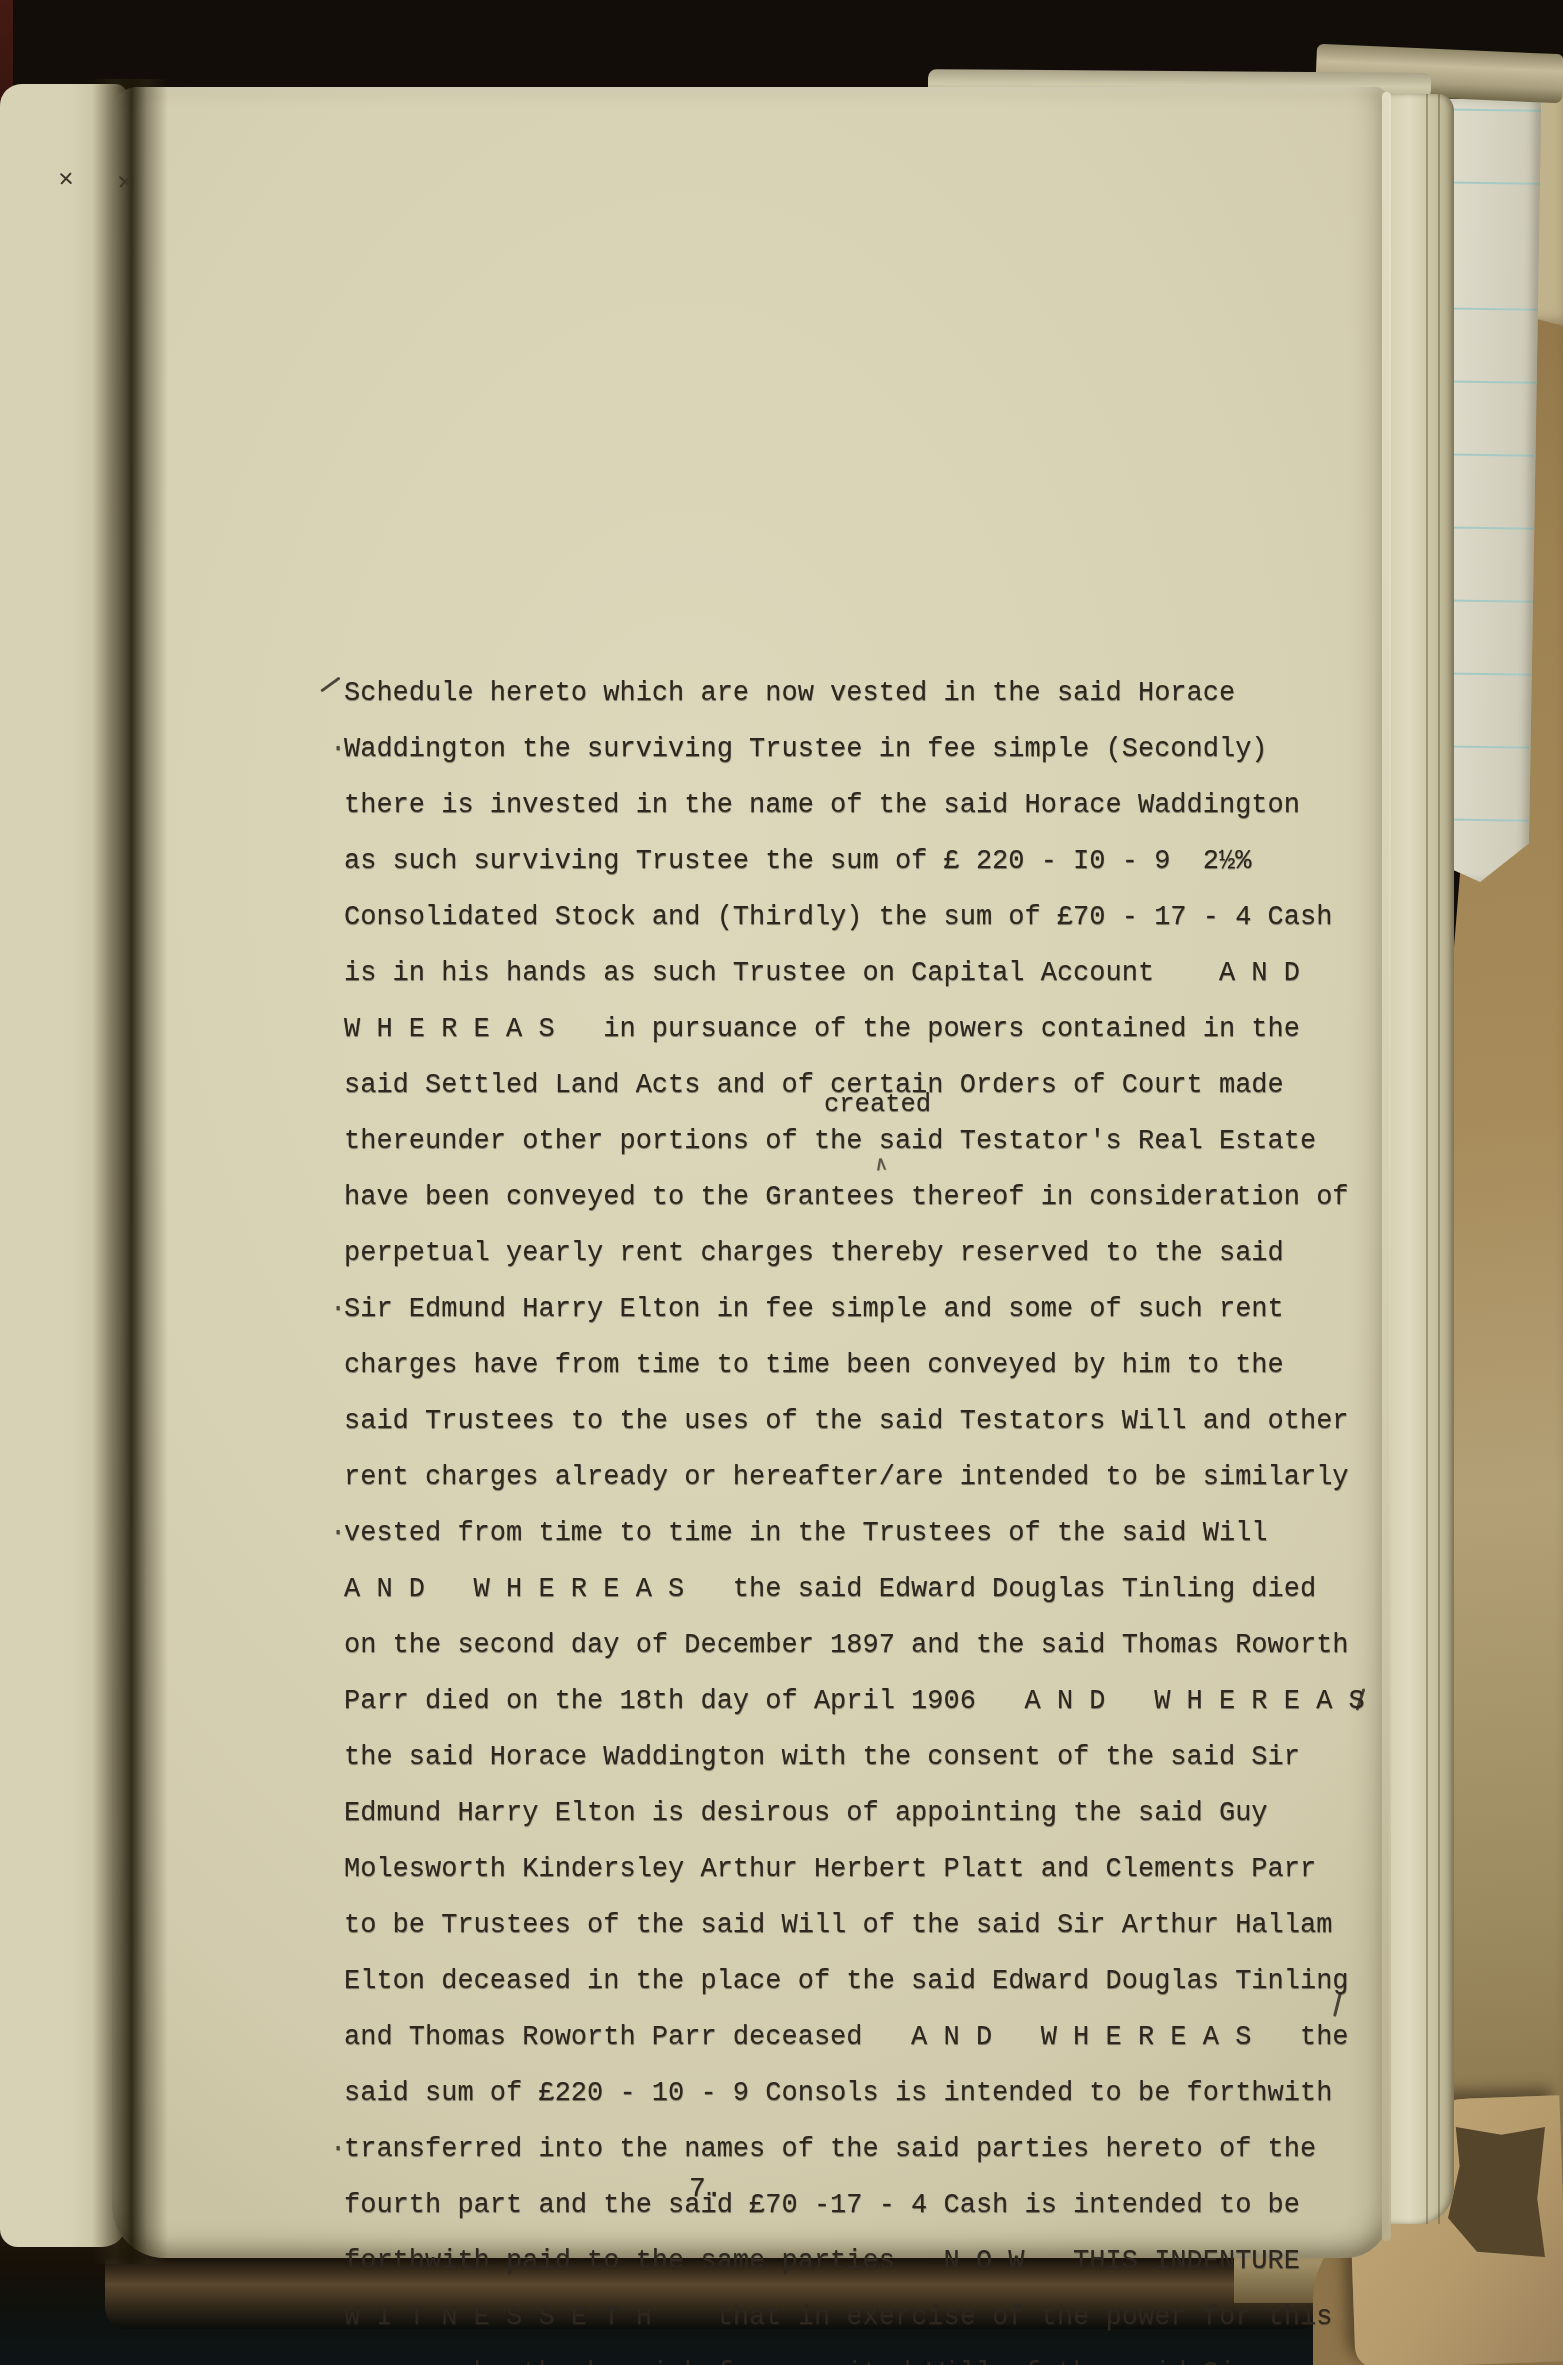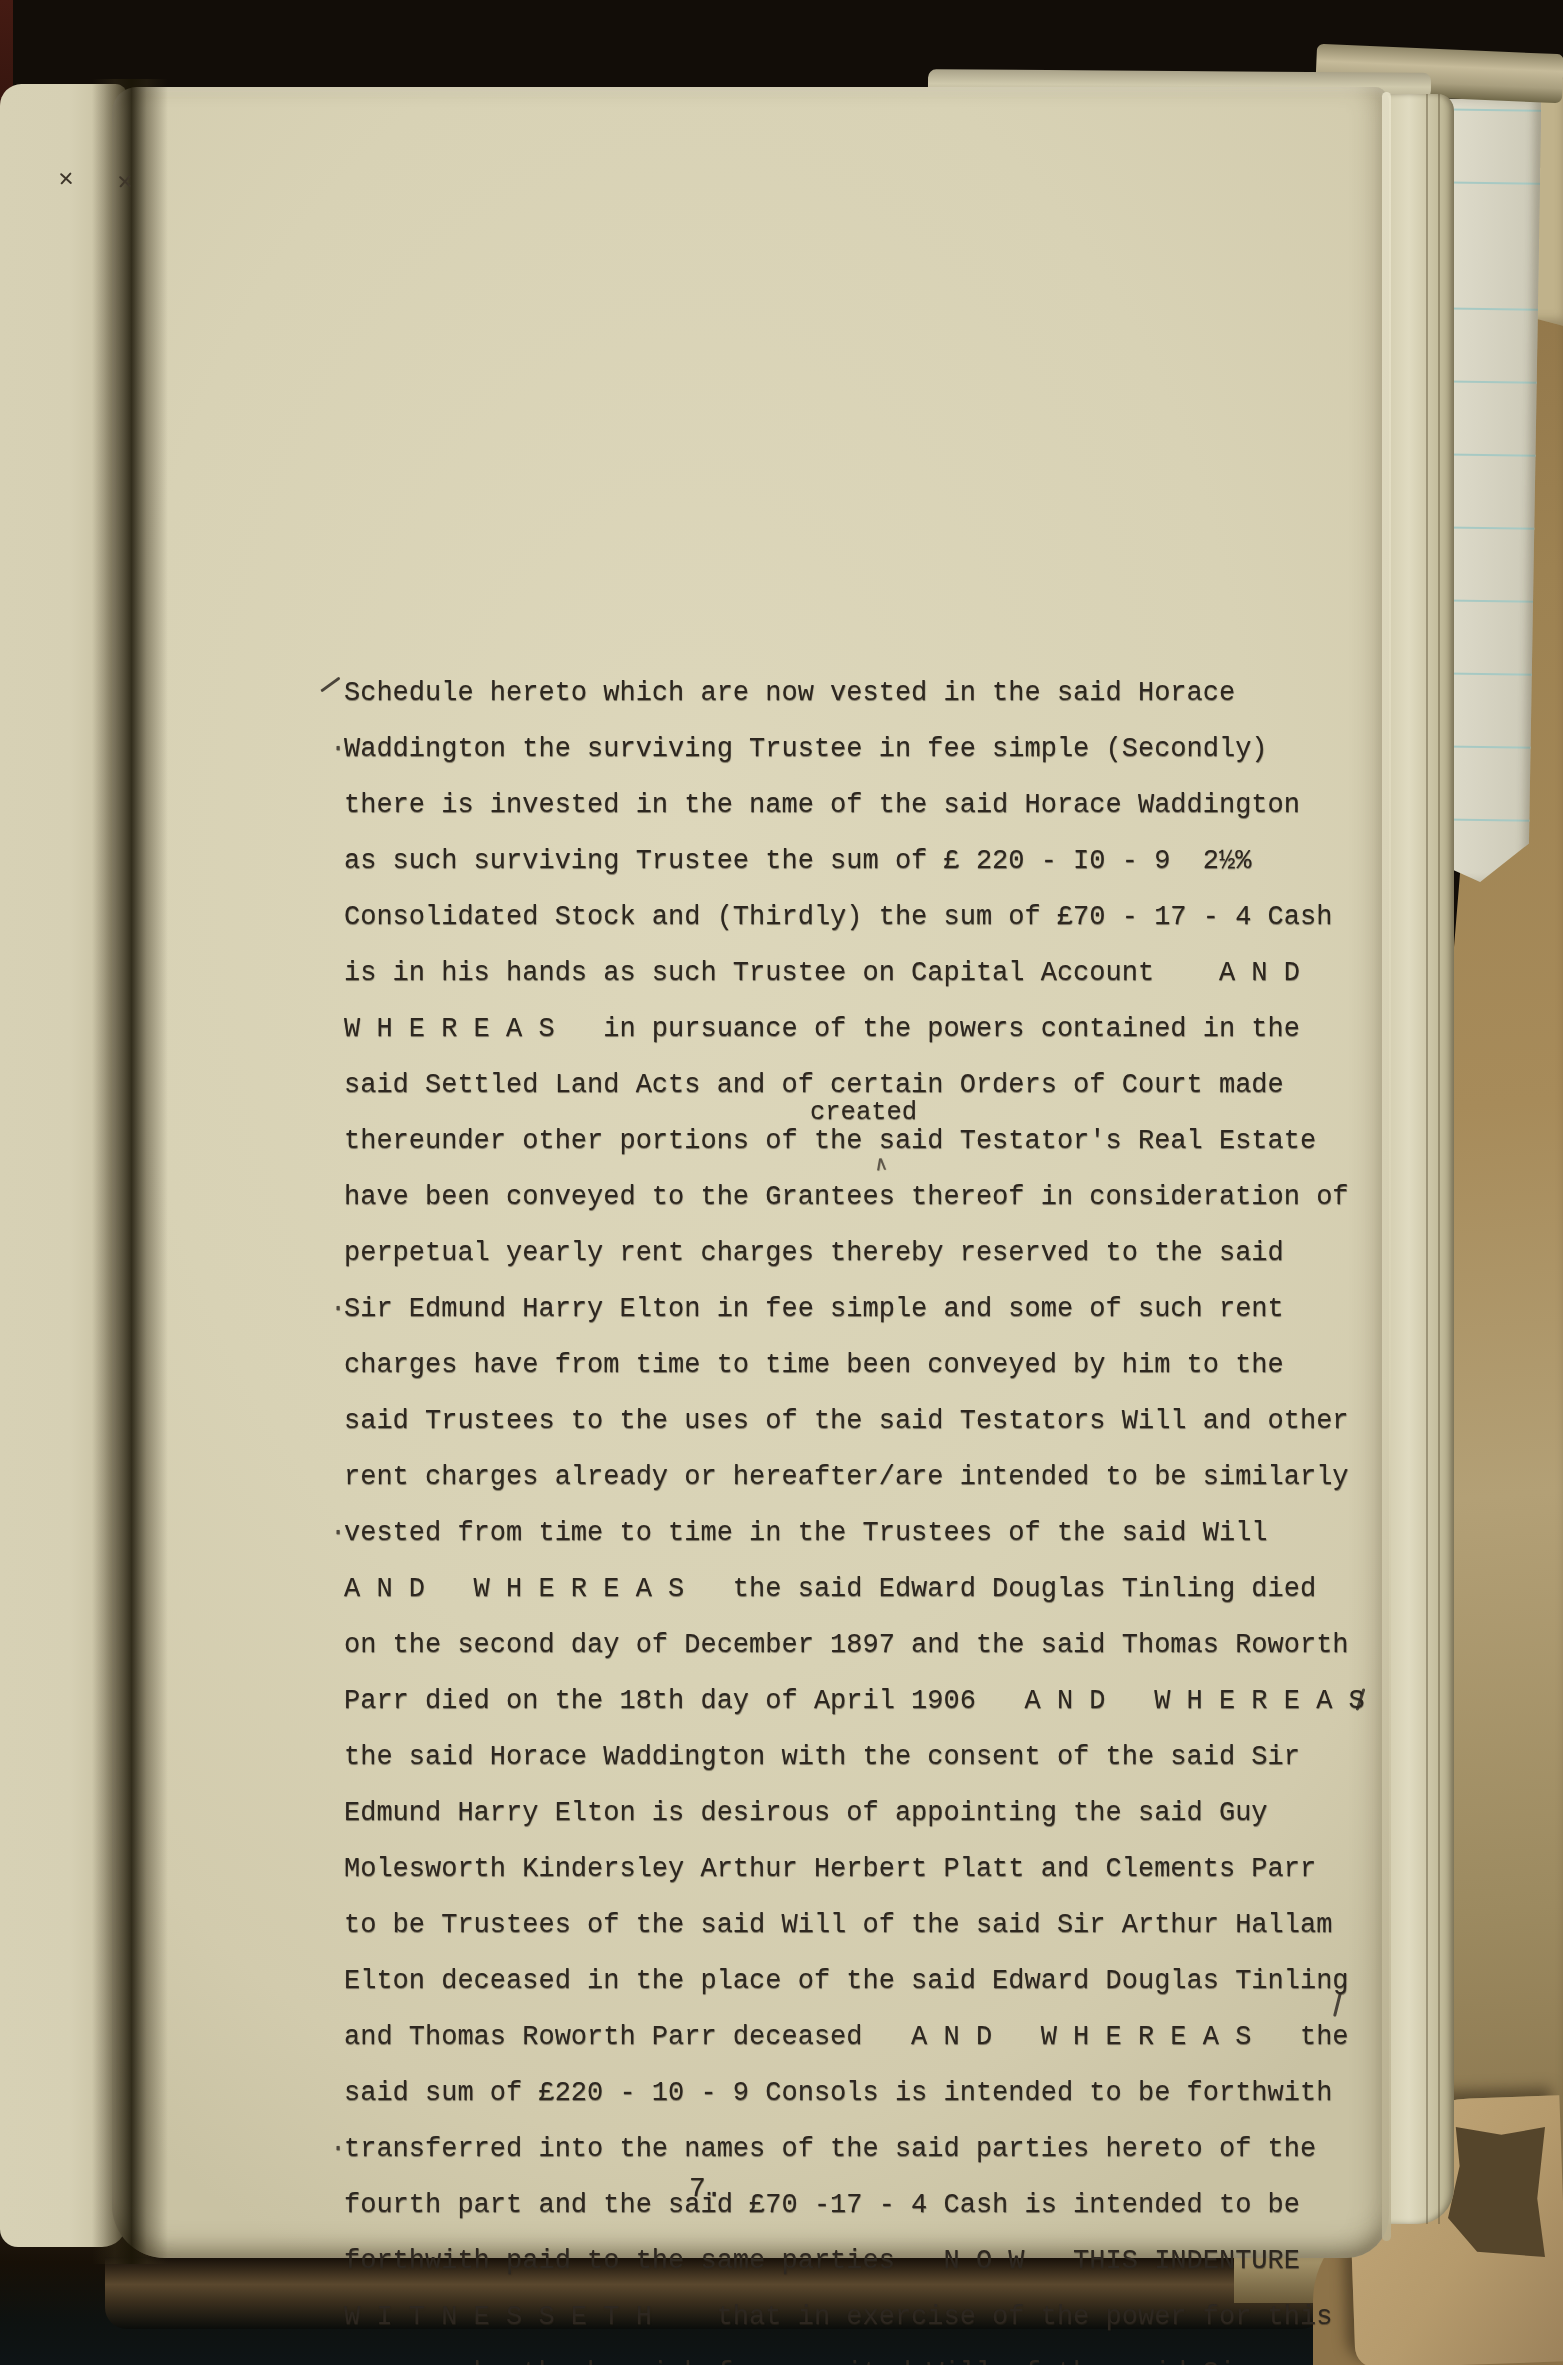--- a/index.html
+++ b/index.html
@@ -96,21 +96,21 @@
     background:#3e362a;border-radius:1.6px;}
   .pin::before{transform:rotate(42deg);} .pin::after{transform:rotate(-48deg);}
   .pin.p1{left:58px;top:171px;} .pin.p2{left:117px;top:174px;}
 
   
   .text-block{left:344px;top:329px;width:1053px;color:var(--ink);
     font-size:27px;line-height:56px;white-space:pre;
     text-shadow:0.3px 0.5px 0.8px rgba(45,38,28,.55);}
   .line{height:56px;position:relative;}
   .margin-dot{position:absolute;left:-14px;opacity:.8;}
-  .insertion{position:absolute;left:466px;top:762px;font-size:25.5px;line-height:28px;margin-top:8px;}
+  .insertion{position:absolute;left:480px;top:762px;font-size:25.5px;line-height:28px;}
   .caret-mark{position:absolute;left:531px;top:826px;font-size:20px;line-height:20px;
     color:#5d564a;transform:rotate(-6deg);}
   .pen-stroke{position:absolute;background:var(--pen);border-radius:1.6px;}
   .margin-slash{left:-25px;top:354px;width:23px;height:3.3px;transform:rotate(-36deg);}
   .pen-slash-19{left:1015px;top:1359px;width:2.9px;height:23px;transform:rotate(18deg);}
   .pen-slash-30{left:992px;top:1663px;width:3.3px;height:25px;transform:rotate(14deg);}
   .page-number{left:689px;top:2173px;color:var(--ink);font-size:28px;
     text-shadow:0.3px 0.5px 0.8px rgba(45,38,28,.55);}
 </style>
 </head>

